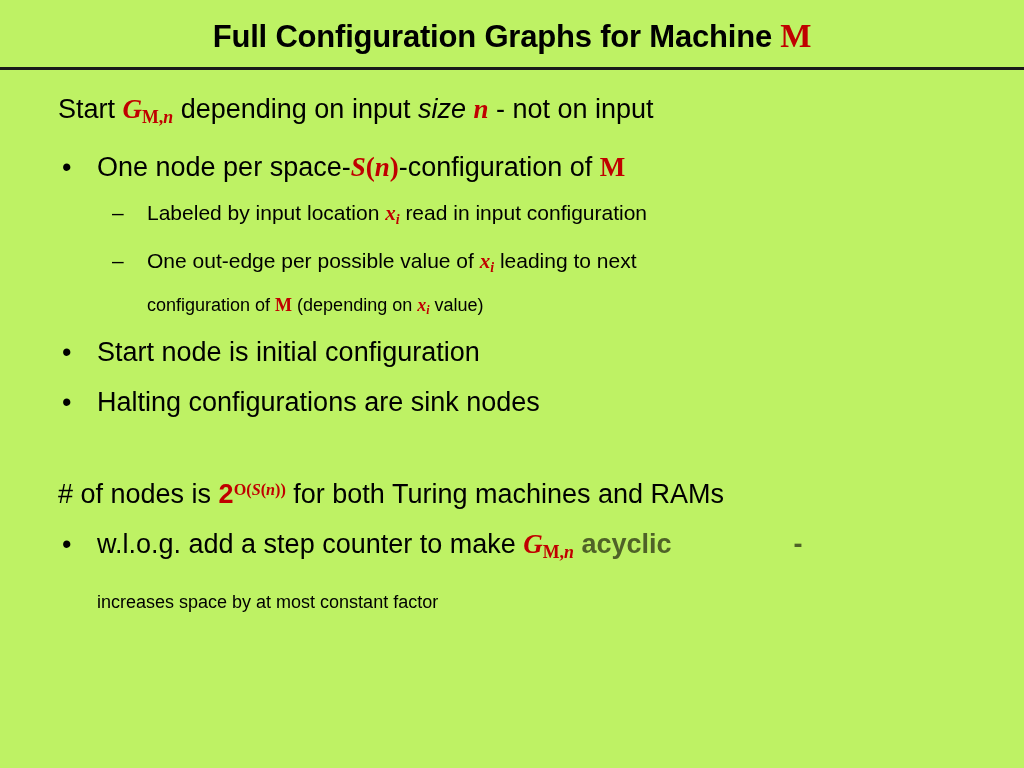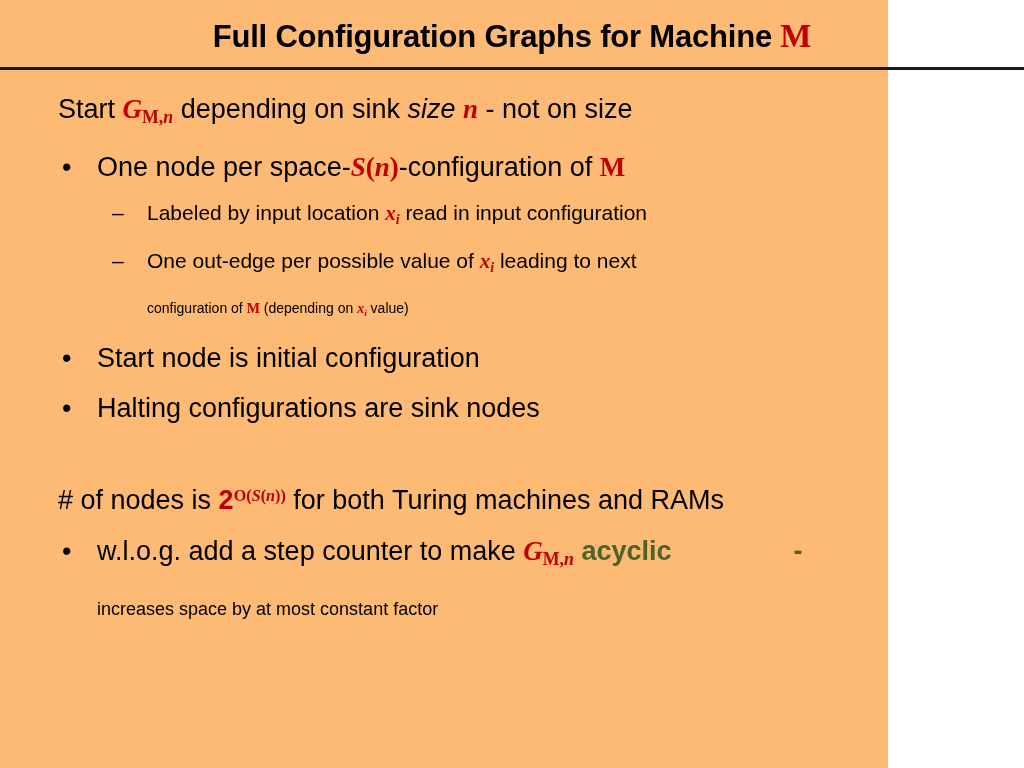--- a/index.html
+++ b/index.html
@@ -10,23 +10,23 @@
     overflow: hidden;
   }
   body {
     font-family: "Liberation Sans", sans-serif;
     color: #000000;
     -webkit-font-smoothing: antialiased;
   }
 
   #slide {
     position: relative;
-    width: 888px;
+    width: 1024px;
     height: 768px;
-    background: #fdba74;
+    background: #bef264;
   }
 
   
   .title-area {
     position: absolute;
     left: 0; top: 8px;
     width: 1024px; height: 56px;
     display: flex;
     align-items: center;
     justify-content: center;
@@ -101,22 +101,22 @@
   .lvl2 > .bullet {
     position: absolute;
     left: 112px;
     top: 0;
     font-size: 21px;
     line-height: 41px;
   }
 
   
   .lvl2cont {
-    font-size: 14px;
-    line-height: 41px;
+    font-size: 18px;
+    line-height: 34px;
     padding-left: 147px;
     color: #000000;
   }
 
   
   .lvl1cont {
     font-size: 18px;
     line-height: 50px;
     padding-left: 97px;
     color: #000000;
@@ -172,21 +172,21 @@
 
 <div id="slide">
 
   <div class="title-area">
     <div class="title-text"><span>Full Configuration Graphs for Machine </span><span class="mathred">M</span></div>
   </div>
   <div class="title-rule"></div>
 
   <div class="body-area">
 
-    <div class="line lvl0"><span>Start </span><span class="mi">G</span><span class="mup sub">M,</span><span class="mi sub">n</span><span> depending on sink </span><span class="ital">size</span><span> </span><span class="mi">n</span><span> - not on size</span></div>
+    <div class="line lvl0"><span>Start </span><span class="mi">G</span><span class="mup sub">M,</span><span class="mi sub">n</span><span> depending on input </span><span class="ital">size</span><span> </span><span class="mi">n</span><span> - not on input</span></div>
 
     <div class="line lvl1"><span class="bullet">•</span><span>One node per space-</span><span class="mi">S</span><span class="mup">(</span><span class="mi">n</span><span class="mup">)</span><span>-configuration of </span><span class="mup">M</span></div>
 
     <div class="line lvl2"><span class="bullet">–</span><span>Labeled by input location </span><span class="mi">x</span><span class="mi sub">i</span><span> read in input configuration</span></div>
 
     <div class="line lvl2"><span class="bullet">–</span><span>One out-edge per possible value of </span><span class="mi">x</span><span class="mi sub">i</span><span> leading to next</span></div>
 
     <div class="line lvl2cont"><span>configuration of </span><span class="mup">M</span><span> (depending on </span><span class="mi">x</span><span class="mi sub">i</span><span> value)</span></div>
 
     <div class="line lvl1"><span class="bullet">•</span><span>Start node is initial configuration</span></div>

